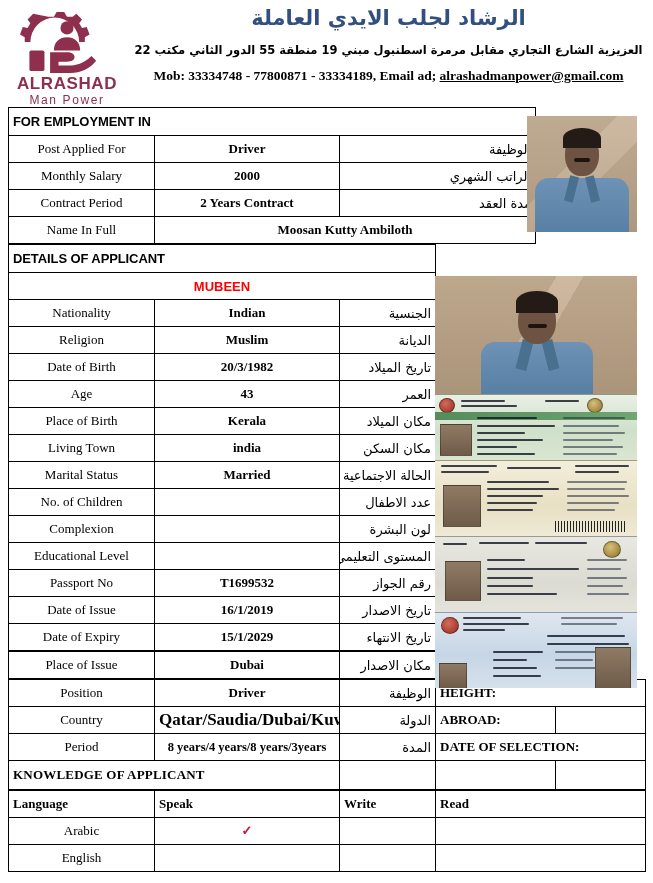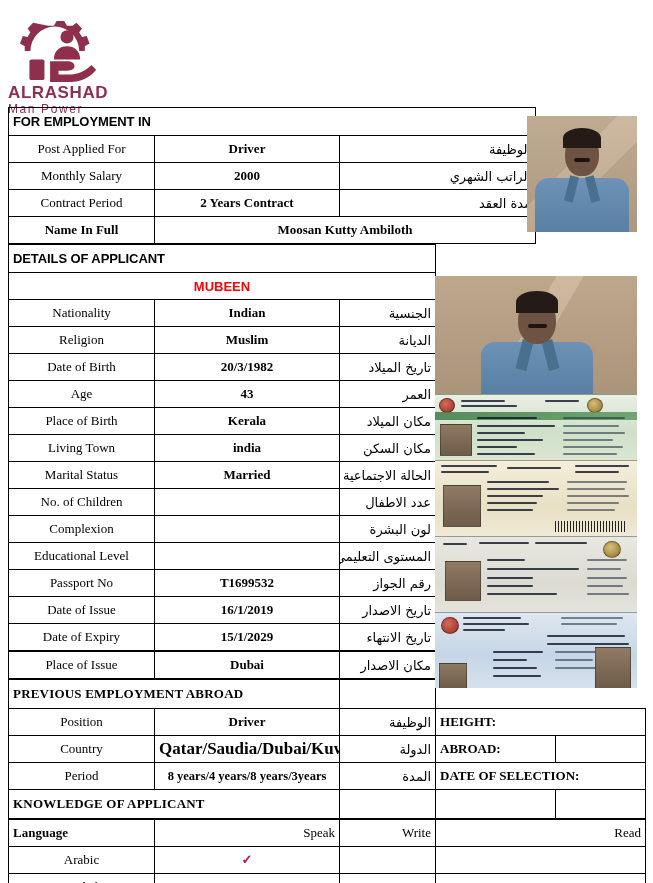--- a/index.html
+++ b/index.html
@@ -18,23 +18,23 @@
 
   
   .header {
     position: relative;
     height: 110px;
     width: 653px;
   }
   .logo-block {
     position: absolute;
     left: 8px;
-    top: 20px;
+    top: 11px;
     width: 118px;
-    text-align: left;
+    text-align: center;
   }
   .logo-mark {
     width: 96px;
     height: 62px;
     margin: 0 auto;
     position: relative;
   }
   .logo-name {
     font-family: "Liberation Sans", sans-serif;
     font-weight: bold;
@@ -133,37 +133,37 @@
     font-size: 13.5px;
     padding-left: 6px;
   }
   .ar {
     direction: rtl;
     text-align: right;
     font-family: "DejaVu Sans", sans-serif;
     font-size: 11px;
     padding-right: 3px;
   }
-  .bold-lbl { font-weight: bold; font-size: 14px; }
+  .bold-lbl { font-weight: normal; font-size: 14px; }
   .mubeen {
     color: #ff0000;
     font-family: "Liberation Sans", sans-serif;
     font-weight: bold;
     font-size: 13px;
     text-align: center;
   }
   .tick {
     color: #c01a3a;
     font-size: 16px;
     text-align: center;
     font-weight: bold;
   }
   .hdr-cell {
-    text-align: right;
-    font-weight: normal;
+    text-align: left;
+    font-weight: bold;
     font-size: 14px;
   }
   .hdr-cell-l {
     text-align: left;
     font-weight: bold;
     font-size: 14px;
   }
   .thick-top { border-top: 2px solid #000 !important; }
 
   
@@ -295,20 +295,27 @@
           <path d="M36 42 c0 -9 6 -14 14 -14 s14 5 14 14 z"></path>
           <rect x="10" y="42" width="16" height="22" rx="2"></rect>
           <path d="M32 44 h18 c5 0 8 2 8 5 0 3 -3 5 -8 5 h-9 v4 h13 c9 0 17 -5 22 -10 l5 5 c-7 9 -17 13 -27 13 H32 z"></path>
         </g>
       </svg>
     </div>
     <div class="logo-name">ALRASHAD</div>
     <div class="logo-sub">Man Power</div>
   </div>
 
+  <div class="head-text">
+    <div class="ar-title">الرشاد لجلب الايدي العاملة</div>
+    <div class="ar-addr">العزيزية الشارع التجاري مقابل مرمرة اسطنبول مبني 19 منطقة 55 الدور الثاني مكتب 22</div>
+    <div class="contact">
+      <span>Mob: 33334748 - 77800871 - 33334189, Email ad; </span><span class="mail">alrashadmanpower@gmail.com</span>
+    </div>
+  </div>
 </div>
 
 <div class="sheet">
 
   <table class="grid">
     <colgroup>
       <col style="width:146px">
         <col style="width:185px">
         <col style="width:196px">
         <col style="width:110px">
@@ -430,25 +437,20 @@
 
   <table class="grid">
     <colgroup>
       <col style="width:146px">
         <col style="width:185px">
         <col style="width:96px">
         <col style="width:120px">
         <col style="width:90px">
     </colgroup>
     <tbody>
-      <tr>
-        <td class="sec-head-serif" colspan="2" style="height:28px">PREVIOUS EMPLOYMENT ABROAD</td>
-        <td></td>
-        <td colspan="2" class="no-b"></td>
-      </tr>
       <tr>
         <td class="lbl">Position</td>
         <td class="val">Driver</td>
         <td class="ar">الوظيفة</td>
         <td colspan="2" class="hdr-cell-l">HEIGHT:</td>
       </tr>
       <tr>
         <td class="lbl">Country</td>
         <td class="val" style="font-size:17px">Qatar/Saudia/Dubai/Kuwait</td>
         <td class="ar">الدولة</td>

